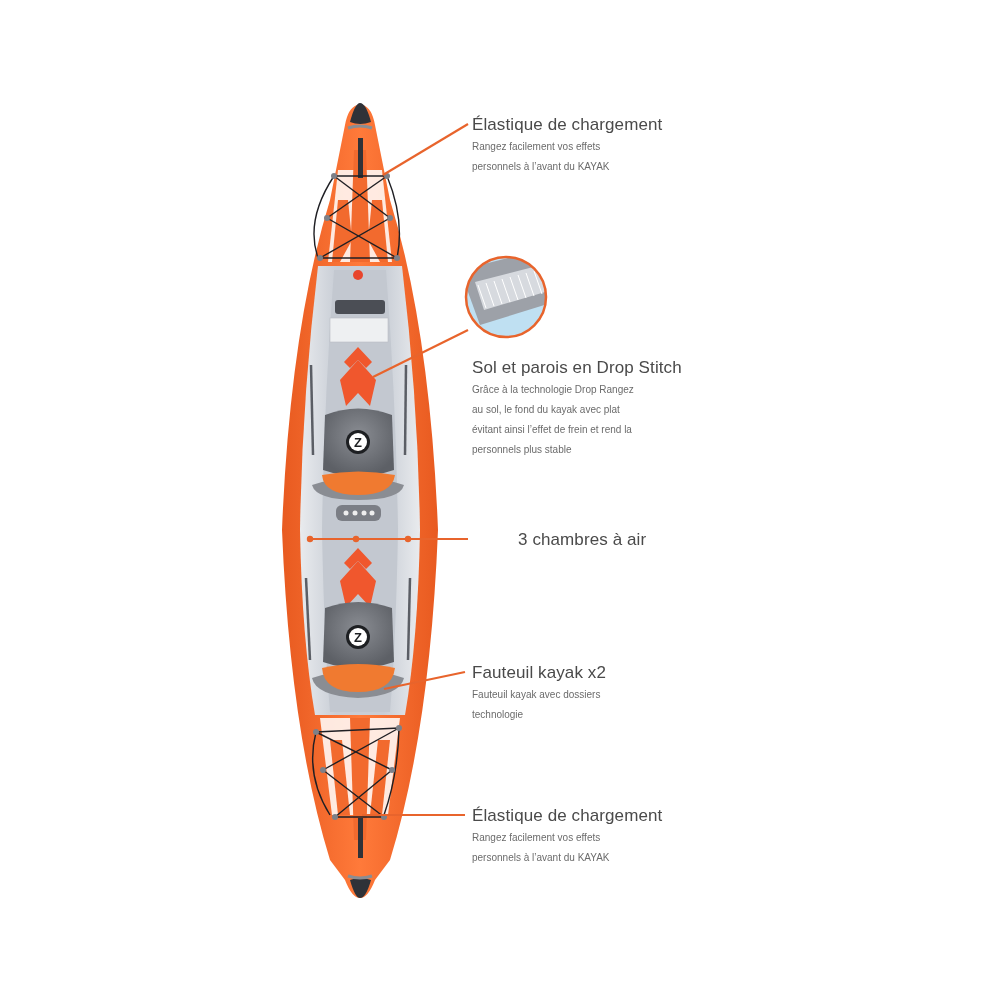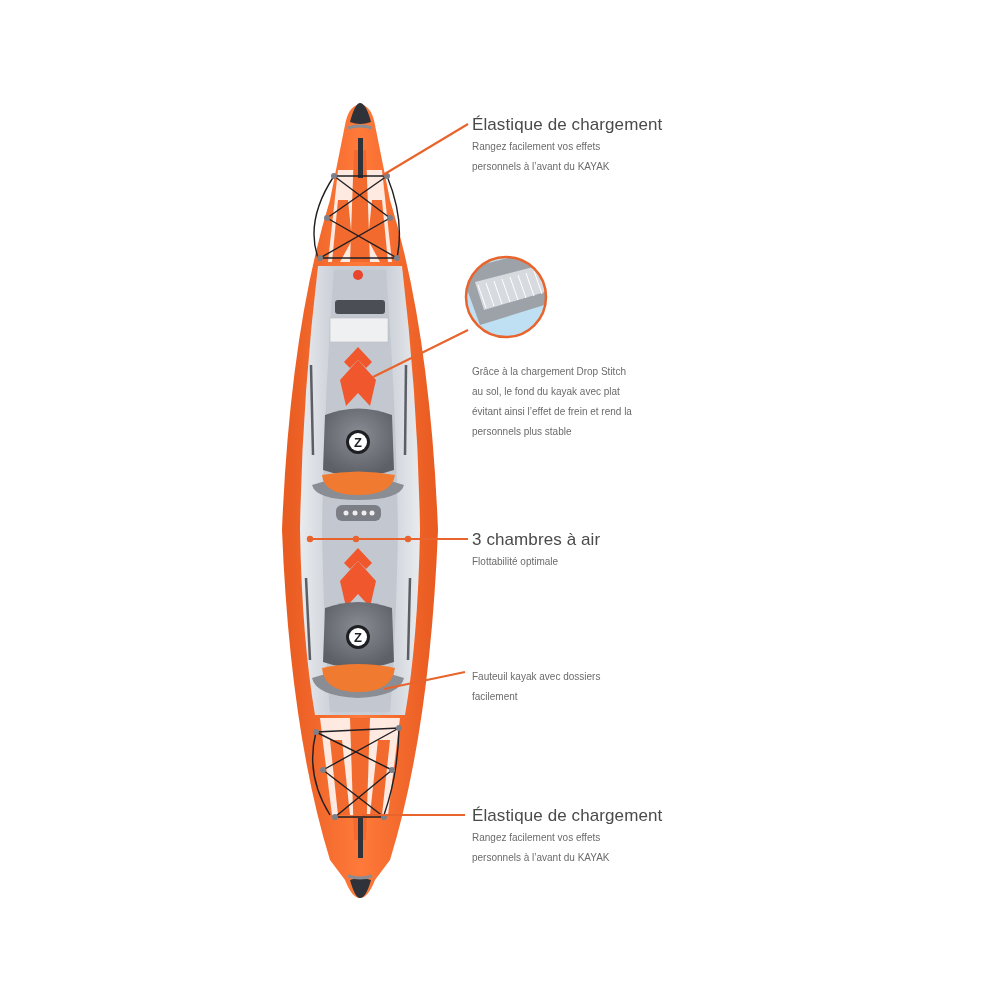--- a/index.html
+++ b/index.html
@@ -184,39 +184,38 @@
 
 <div class="callout" style="top:116px;">
   <h3>Élastique de chargement</h3>
   <p>
     <span>Rangez facilement vos effets</span><br>
     <span>personnels à l’avant du KAYAK</span>
   </p>
 </div>
 
 <div class="callout" style="top:359px;">
-  <p>
-    <span>Grâce à la chargement Drop Stitch</span><br>
+  <h3>Sol et parois en Drop Stitch</h3>
+  <p>
+    <span>Grâce à la technologie Drop Rangez</span><br>
     <span>au sol, le fond du kayak avec plat</span><br>
     <span>évitant ainsi l’effet de frein et rend la</span><br>
     <span>personnels plus stable</span>
   </p>
 </div>
 
-<div class="callout" style="top:531px;">
+<div class="callout" style="top:531px;margin-left:46px;">
   <h3>3 chambres à air</h3>
-  <p>
-    <span>Flottabilité optimale</span>
-  </p>
 </div>
 
 <div class="callout" style="top:664px;">
+  <h3>Fauteuil kayak x2</h3>
   <p>
     <span>Fauteuil kayak avec dossiers</span><br>
-    <span>facilement</span>
+    <span>technologie</span>
   </p>
 </div>
 
 <div class="callout" style="top:807px;">
   <h3>Élastique de chargement</h3>
   <p>
     <span>Rangez facilement vos effets</span><br>
     <span>personnels à l’avant du KAYAK</span>
   </p>
 </div>

